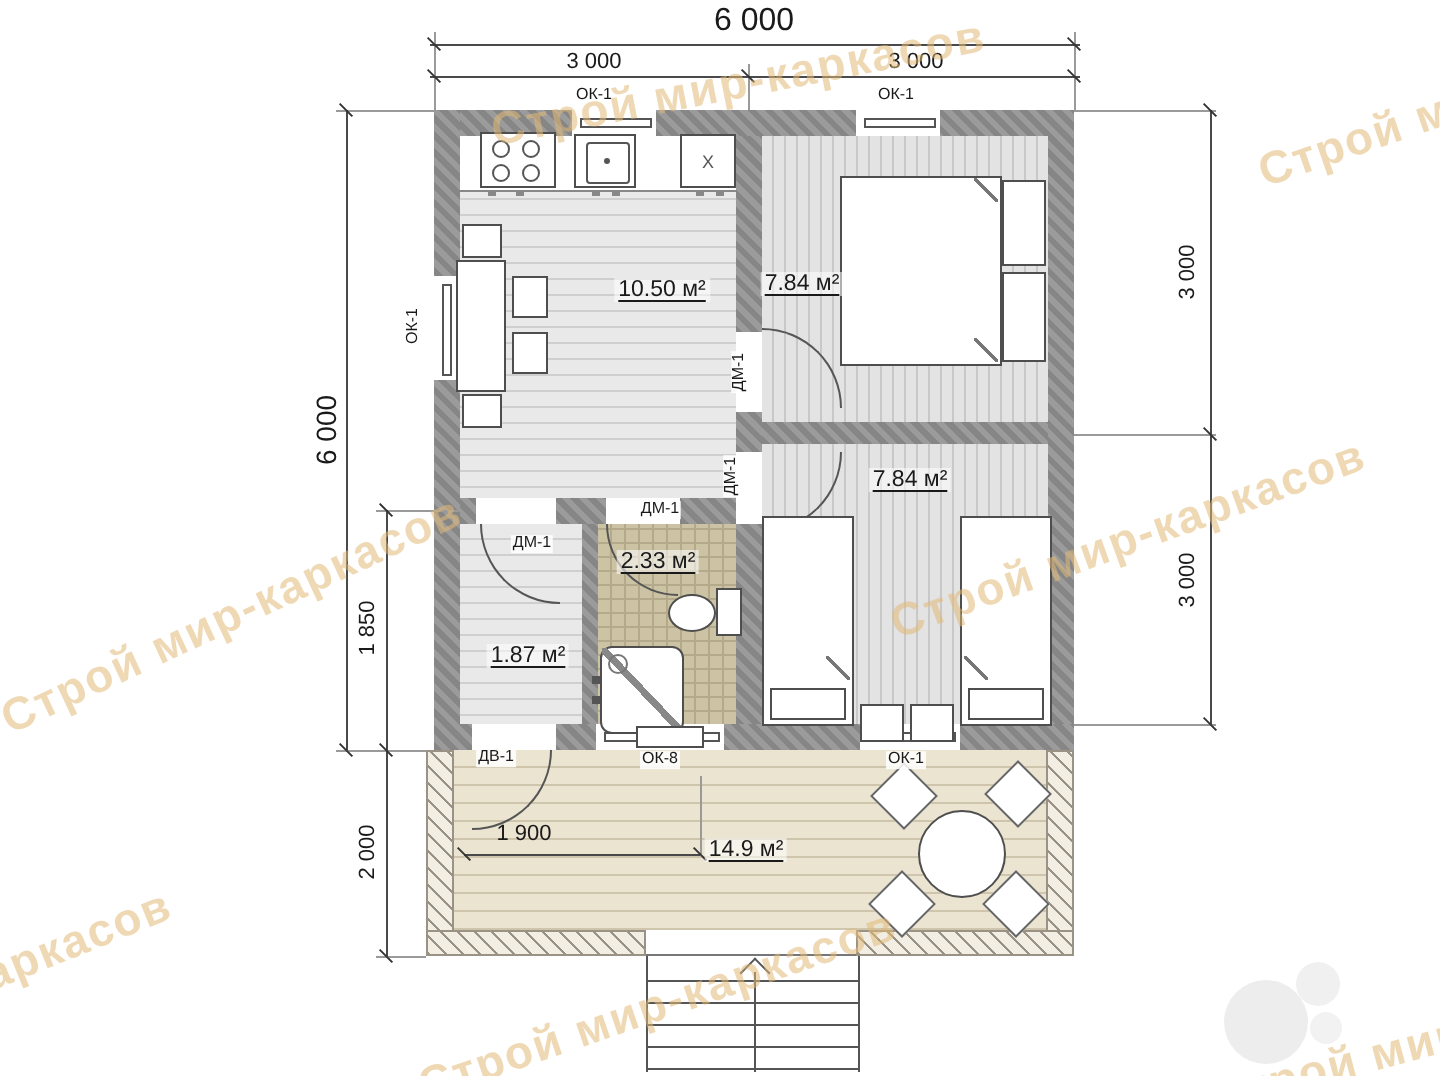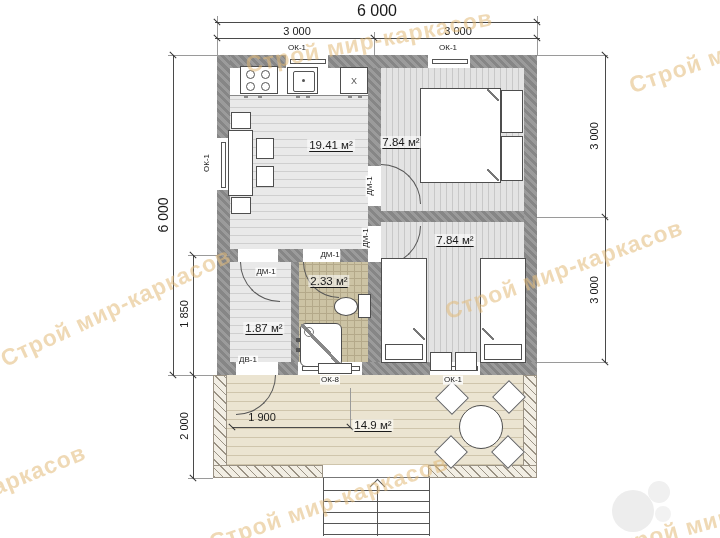--- a/index.html
+++ b/index.html
@@ -215,27 +215,27 @@
   <div class="ext" style="left:350px;top:388px;width:1px;height:39px;"></div>
   <div class="tick" style="left:232px;top:427px;"></div>
   <div class="tick" style="left:350px;top:427px;"></div>
   <div class="dim" style="left:262px;top:417px;background:transparent;">1 900</div>
 
   <div class="lblc" style="left:297px;top:48px;">ОК-1</div>
   <div class="lblc" style="left:448px;top:48px;">ОК-1</div>
   <div class="lblv" style="left:207px;top:163px;">ОК-1</div>
   <div class="lblc" style="left:453px;top:380px;">ОК-1</div>
   <div class="lblc" style="left:330px;top:380px;">ОК-8</div>
-  <div class="lblc" style="left:248px;top:360px;text-align:right;">ДВ-1</div>
+  <div class="lblc" style="left:248px;top:379px;text-align:right;">ДВ-1</div>
   <div class="lblv" style="left:370px;top:186px;">ДМ-1</div>
   <div class="lblv" style="left:366px;top:238px;">ДМ-1</div>
   <div class="lblc" style="left:330px;top:255px;">ДМ-1</div>
   <div class="lblc" style="left:266px;top:272px;">ДМ-1</div>
 
-  <div class="area" style="left:331px;top:145px;">19.41 м²</div>
+  <div class="area" style="left:331px;top:145px;">10.50 м²</div>
   <div class="area" style="left:401px;top:142px;">7.84 м²</div>
   <div class="area" style="left:455px;top:240px;">7.84 м²</div>
   <div class="area" style="left:329px;top:281px;">2.33 м²</div>
   <div class="area" style="left:264px;top:328px;">1.87 м²</div>
   <div class="area" style="left:373px;top:425px;">14.9 м²</div>
 
   <div class="wm" style="left:-150px;top:14px;transform:rotate(-20deg);">Строй мир-каркасов</div>
   <div class="wm" style="left:246px;top:52px;transform:rotate(-11deg);">Строй мир-каркасов</div>
   <div class="wm" style="left:630px;top:73px;transform:rotate(-19deg);">Строй мир-каркасов</div>
   <div class="wm" style="left:446px;top:299px;transform:rotate(-20deg);">Строй мир-каркасов</div>

